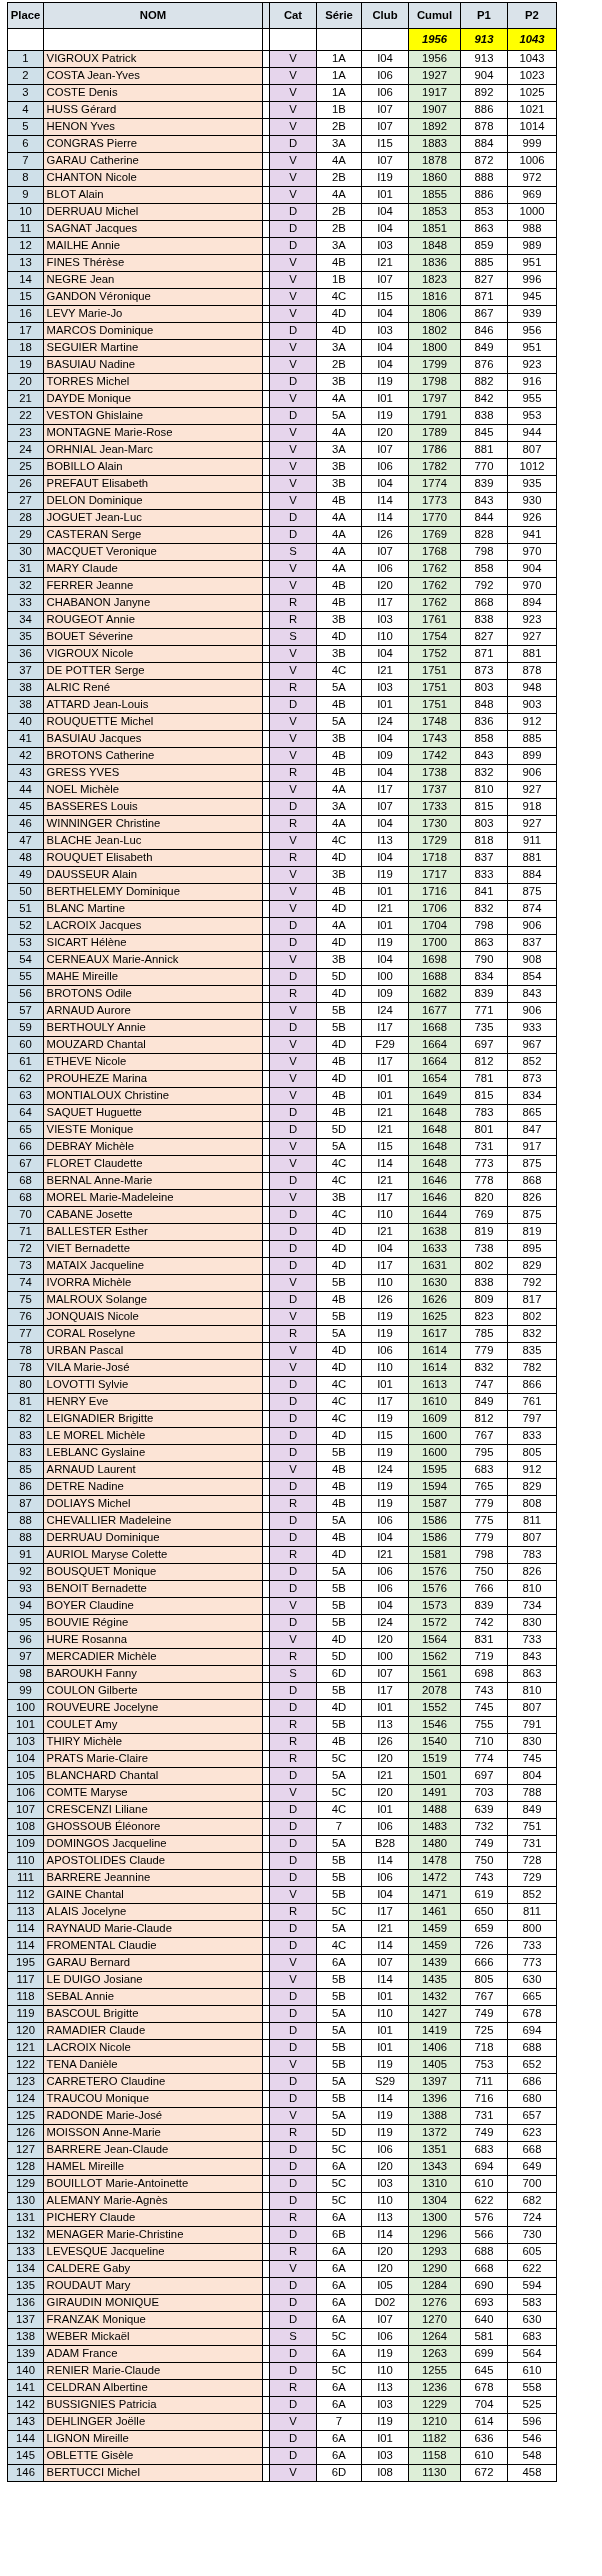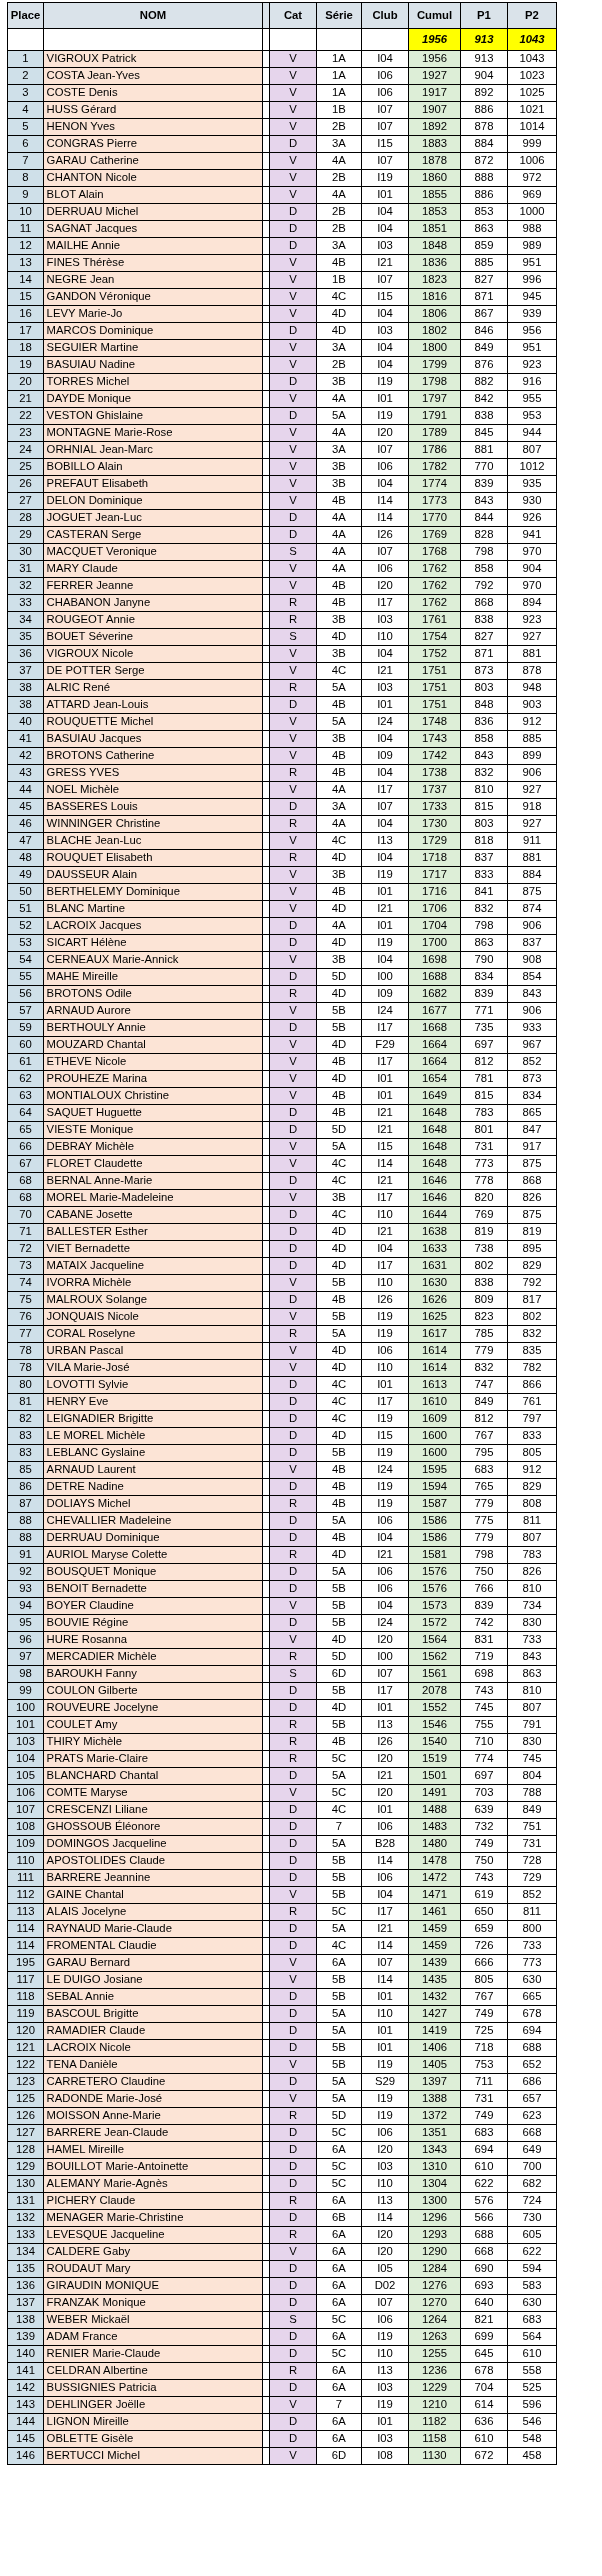--- a/index.html
+++ b/index.html
@@ -1417,20 +1417,31 @@
         <td class="col-nom">CARRETERO Claudine</td>
         <td class="col-spacer"></td>
         <td class="col-cat">D</td>
         <td class="col-serie">5A</td>
         <td class="col-club">S29</td>
         <td class="col-cumul">1397</td>
         <td class="col-p1">711</td>
         <td class="col-p2">686</td>
       </tr>
       <tr>
+        <td class="col-place">124</td>
+        <td class="col-nom">TRAUCOU Monique</td>
+        <td class="col-spacer"></td>
+        <td class="col-cat">D</td>
+        <td class="col-serie">5B</td>
+        <td class="col-club">I14</td>
+        <td class="col-cumul">1396</td>
+        <td class="col-p1">716</td>
+        <td class="col-p2">680</td>
+      </tr>
+      <tr>
         <td class="col-place">125</td>
         <td class="col-nom">RADONDE Marie-José</td>
         <td class="col-spacer"></td>
         <td class="col-cat">V</td>
         <td class="col-serie">5A</td>
         <td class="col-club">I19</td>
         <td class="col-cumul">1388</td>
         <td class="col-p1">731</td>
         <td class="col-p2">657</td>
       </tr>
@@ -1567,21 +1578,21 @@
         <td class="col-p2">630</td>
       </tr>
       <tr>
         <td class="col-place">138</td>
         <td class="col-nom">WEBER Mickaël</td>
         <td class="col-spacer"></td>
         <td class="col-cat">S</td>
         <td class="col-serie">5C</td>
         <td class="col-club">I06</td>
         <td class="col-cumul">1264</td>
-        <td class="col-p1">821</td>
+        <td class="col-p1">581</td>
         <td class="col-p2">683</td>
       </tr>
       <tr>
         <td class="col-place">139</td>
         <td class="col-nom">ADAM France</td>
         <td class="col-spacer"></td>
         <td class="col-cat">D</td>
         <td class="col-serie">6A</td>
         <td class="col-club">I19</td>
         <td class="col-cumul">1263</td>

